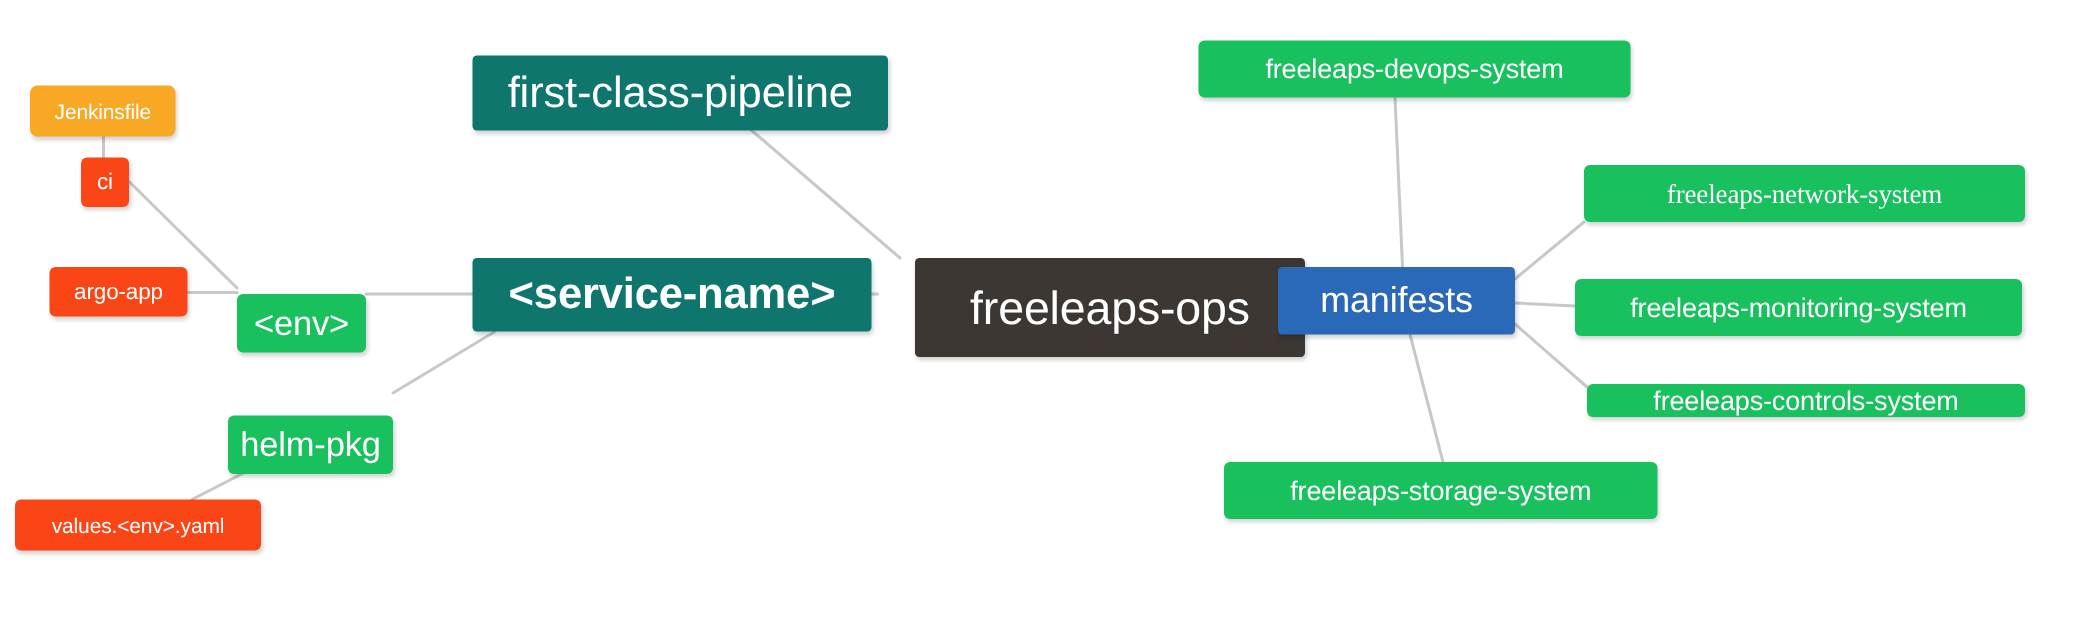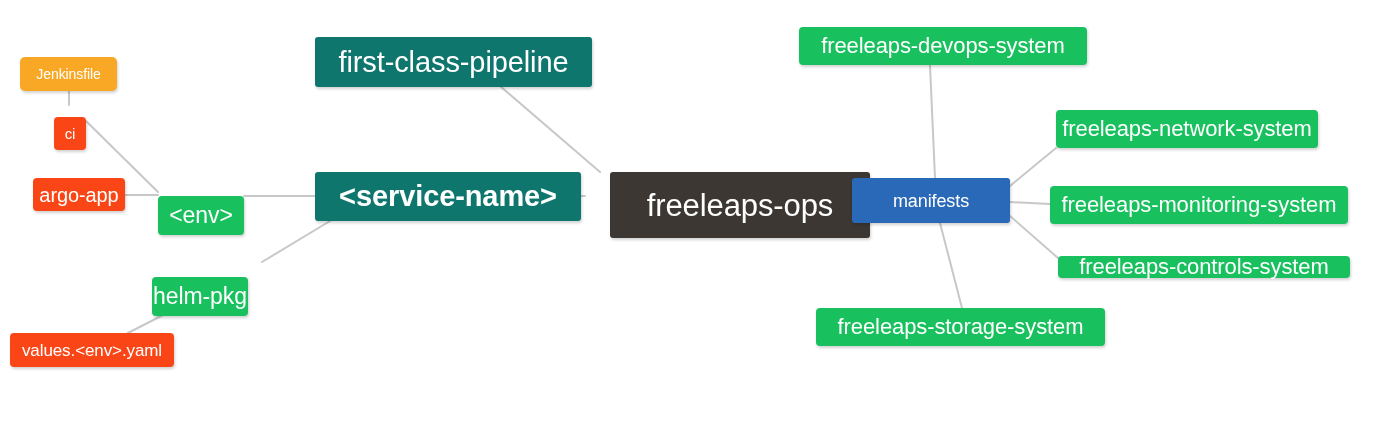--- a/index.html
+++ b/index.html
@@ -52,51 +52,50 @@
     font-size: 31px;
     border-radius: 3px;
   }
   .n-blue-lg {
     background: #0f766e;
     font-size: 29px;
     border-radius: 3px;
   }
   .n-blue-md {
     background: #2a68b8;
-    font-size: 18px;
+    font-size: 24px;
     border-radius: 3px;
   }
   .n-green-lg {
     background: #18c05e;
-    font-size: 22px;
+    font-size: 18px;
   }
   .n-green-md {
     background: #18c05e;
     font-size: 23px;
     margin-top: 20px;
   }
   .n-orange-sm {
     background: #f9a825;
     font-size: 14px;
     border-radius: 5px;
   }
   .n-red-xs {
     background: #fa4616;
     font-size: 15px;
     border-radius: 4px;
-    margin-top: 12px;
   }
   .n-red-sm {
     background: #fa4616;
-    font-size: 20px;
+    font-size: 15px;
     border-radius: 4px;
   }
   .n-red-md {
     background: #fa4616;
-    font-size: 17px;
+    font-size: 14px;
     border-radius: 4px;
   }
 </style>
 </head>
 <body>
 
 <div id="mindmap-canvas">
   <svg id="edge-layer" viewBox="0 0 1390 421" width="1390" height="421" aria-hidden="true">
       <line x1="69" y1="58" x2="69" y2="105" stroke="#c8c8c8" stroke-width="2" stroke-linecap="round"></line>
       <line x1="86" y1="121" x2="158" y2="192" stroke="#c8c8c8" stroke-width="2" stroke-linecap="round"></line>
@@ -119,42 +118,42 @@
       </div>
       <div class="node n-red-xs" style="left: 54px; top: 105px; width: 32px; height: 33px;">
         <span class="node-label">ci</span>
       </div>
       <div class="node n-red-sm" style="left: 33px; top: 178px; width: 92px; height: 33px;">
         <span class="node-label">argo-app</span>
       </div>
       <div class="node n-green-md" style="left: 158px; top: 176px; width: 86px; height: 39px;">
         <span class="node-label">&lt;env&gt;</span>
       </div>
-      <div class="node n-green-md" style="left: 152px; top: 257px; width: 96px; height: 39px;">
+      <div class="node n-green-md" style="left: 152px; top: 257px; width: 110px; height: 39px;">
         <span class="node-label">helm-pkg</span>
       </div>
       <div class="node n-red-md" style="left: 10px; top: 333px; width: 164px; height: 34px;">
         <span class="node-label">values.&lt;env&gt;.yaml</span>
       </div>
       <div class="node n-blue-lg" style="left: 315px; top: 37px; width: 277px; height: 50px;">
         <span class="node-label">first-class-pipeline</span>
       </div>
       <div class="node n-blue-lg" style="left: 315px; top: 172px; width: 266px; height: 49px; font-weight: bold;">
         <span class="node-label">&lt;service-name&gt;</span>
       </div>
       <div class="node n-root" style="left: 585px; top: 172px; width: 260px; height: 66px; margin-left: 25px;">
         <span class="node-label">freeleaps-ops</span>
       </div>
       <div class="node n-blue-md" style="left: 852px; top: 178px; width: 158px; height: 45px;">
         <span class="node-label">manifests</span>
       </div>
       <div class="node n-green-lg" style="left: 799px; top: 27px; width: 288px; height: 38px;">
         <span class="node-label">freeleaps-devops-system</span>
       </div>
-      <div class="node n-green-lg" style="left: 1056px; top: 110px; width: 262px; height: 38px;">
+      <div class="node n-green-lg" style="left: 1056px; top: 110px; width: 294px; height: 38px; font-family: Liberation Serif, serif;">
         <span class="node-label">freeleaps-network-system</span>
       </div>
       <div class="node n-green-lg" style="left: 1050px; top: 186px; width: 298px; height: 38px; align-items: center;">
         <span class="node-label">freeleaps-monitoring-system</span>
       </div>
       <div class="node n-green-lg" style="left: 1058px; top: 256px; width: 292px; height: 22px;">
         <span class="node-label">freeleaps-controls-system</span>
       </div>
       <div class="node n-green-lg" style="left: 816px; top: 308px; width: 289px; height: 38px;">
         <span class="node-label">freeleaps-storage-system</span>

